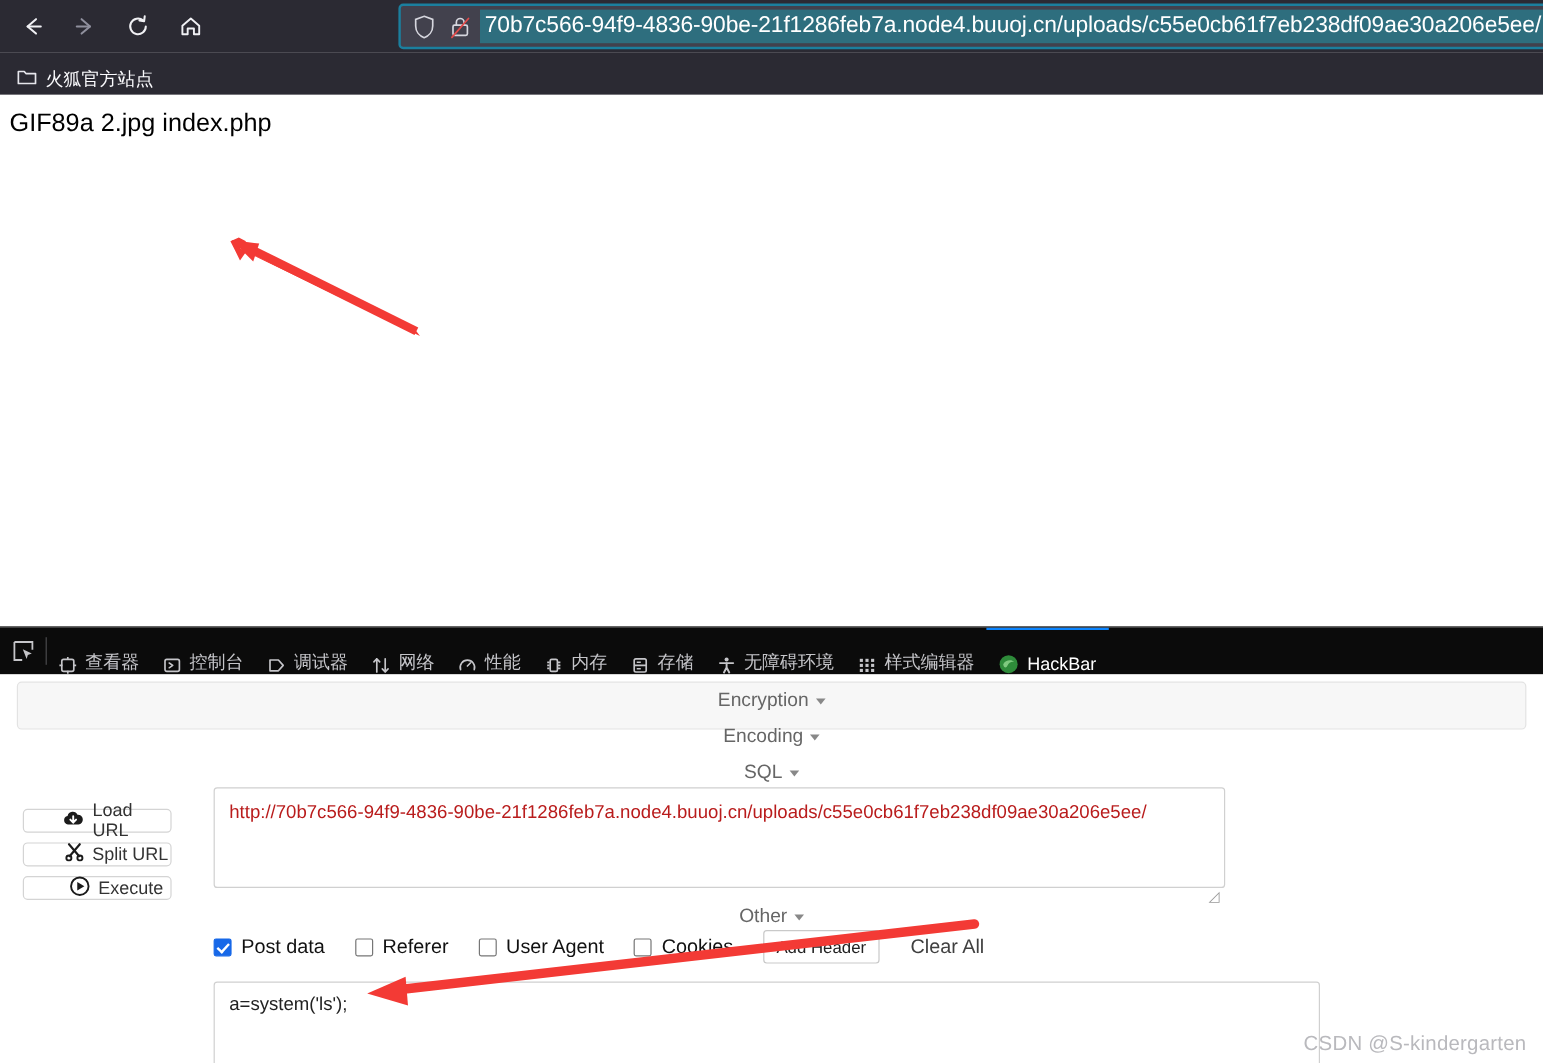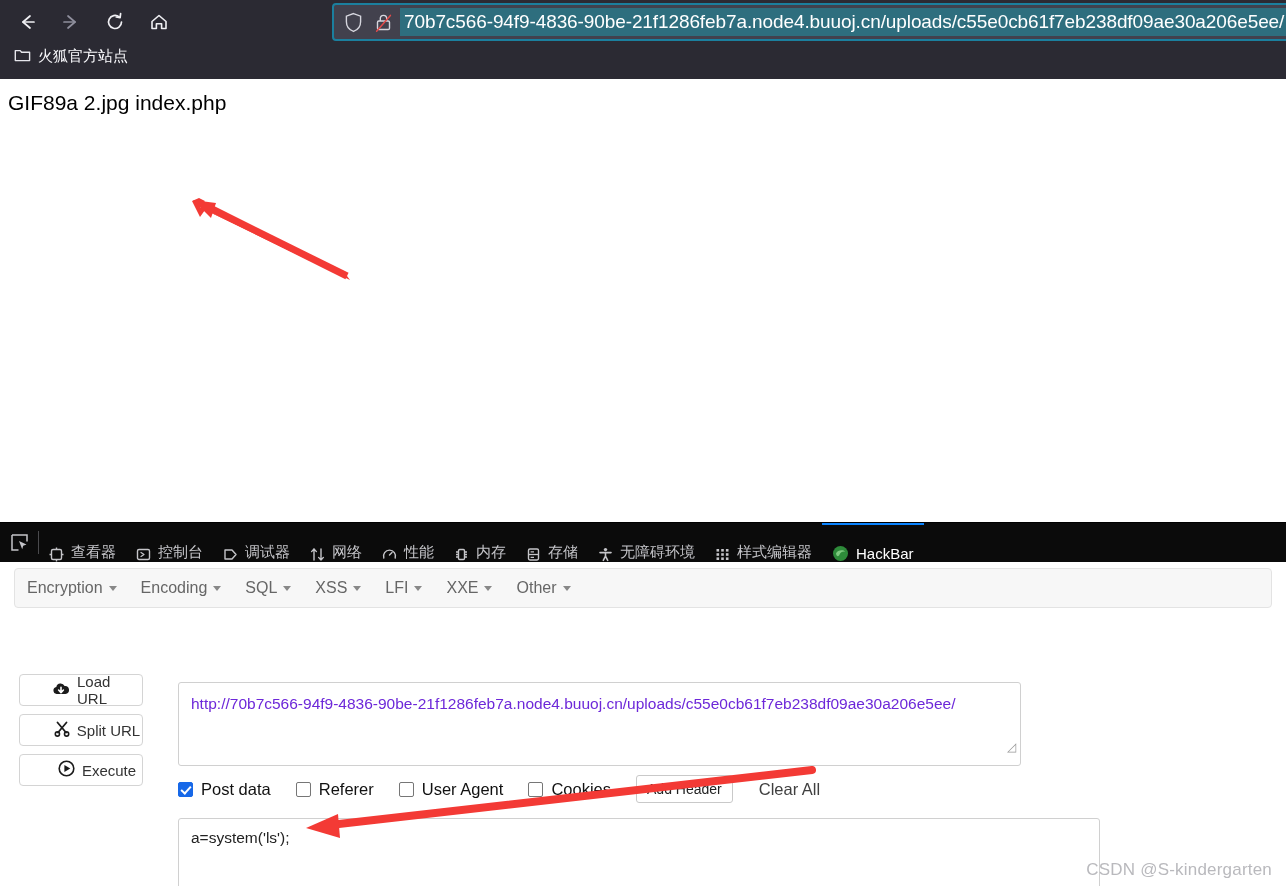--- a/index.html
+++ b/index.html
@@ -56,21 +56,21 @@
     padding-left: 4px;
     margin-left: 2px;
     letter-spacing: -0.1px;
   }
 
   
   .bookmark-bar {
     position: absolute; left: 0; top: 44px;
     width: 1286px; height: 35px;
     background: #2b2a33;
-    display: flex; align-items: flex-start;
+    display: flex; align-items: flex-end;
     padding-left: 8px;
   }
   .bookmark-item {
     display: flex; align-items: center; gap: 7px;
     padding: 3px 6px; border-radius: 3px;
     color: #fbfbfe; font-size: 15px;
   }
 
   
   .page-content {
@@ -128,20 +128,21 @@
     overflow: hidden;
   }
   .hb-menubar {
     margin: 6px 14px 0 14px;
     height: 40px;
     background: #f7f7f7;
     border: 1px solid #e3e3e3;
     border-radius: 4px;
     display: flex; align-items: center;
     padding: 0 0;
+    flex-direction: column;
   }
   .hb-menu {
     display: flex; align-items: center; gap: 6px;
     padding: 6px 12px;
     font-size: 16px;
     color: #666;
   }
   .caret {
     width: 0; height: 0;
     border-left: 4px solid transparent;
@@ -151,40 +152,40 @@
   }
 
   .hb-body { position: relative; }
 
   .hb-btncol {
     position: absolute; left: 19px; top: 66px;
     width: 124px;
     display: flex; flex-direction: column; gap: 8px;
   }
   .hb-btn {
-    height: 32px;
+    height: 20px;
     border: 1px solid #d4d4d4;
     border-radius: 4px;
     background: #fff;
     display: flex; align-items: center; justify-content: center;
     gap: 7px;
     font-size: 15px;
     color: #333;
     padding-left: 32px;
   }
 
   .hb-urlbox {
-    position: absolute; left: 178px; top: 74px;
+    position: absolute; left: 178px; top: 48px;
     width: 843px; height: 84px;
     border: 1px solid #d0d0d0;
     border-radius: 3px;
     background: #fff;
     padding: 8px 12px;
     font-size: 15.5px;
-    color: #6d28d9;
+    color: #b91c1c;
     line-height: 25px;
     overflow: hidden;
     white-space: pre-wrap;
     word-break: break-all;
   }
 
   .hb-optrow {
     position: absolute; left: 178px; top: 167px;
     display: flex; align-items: center;
     gap: 0px;

